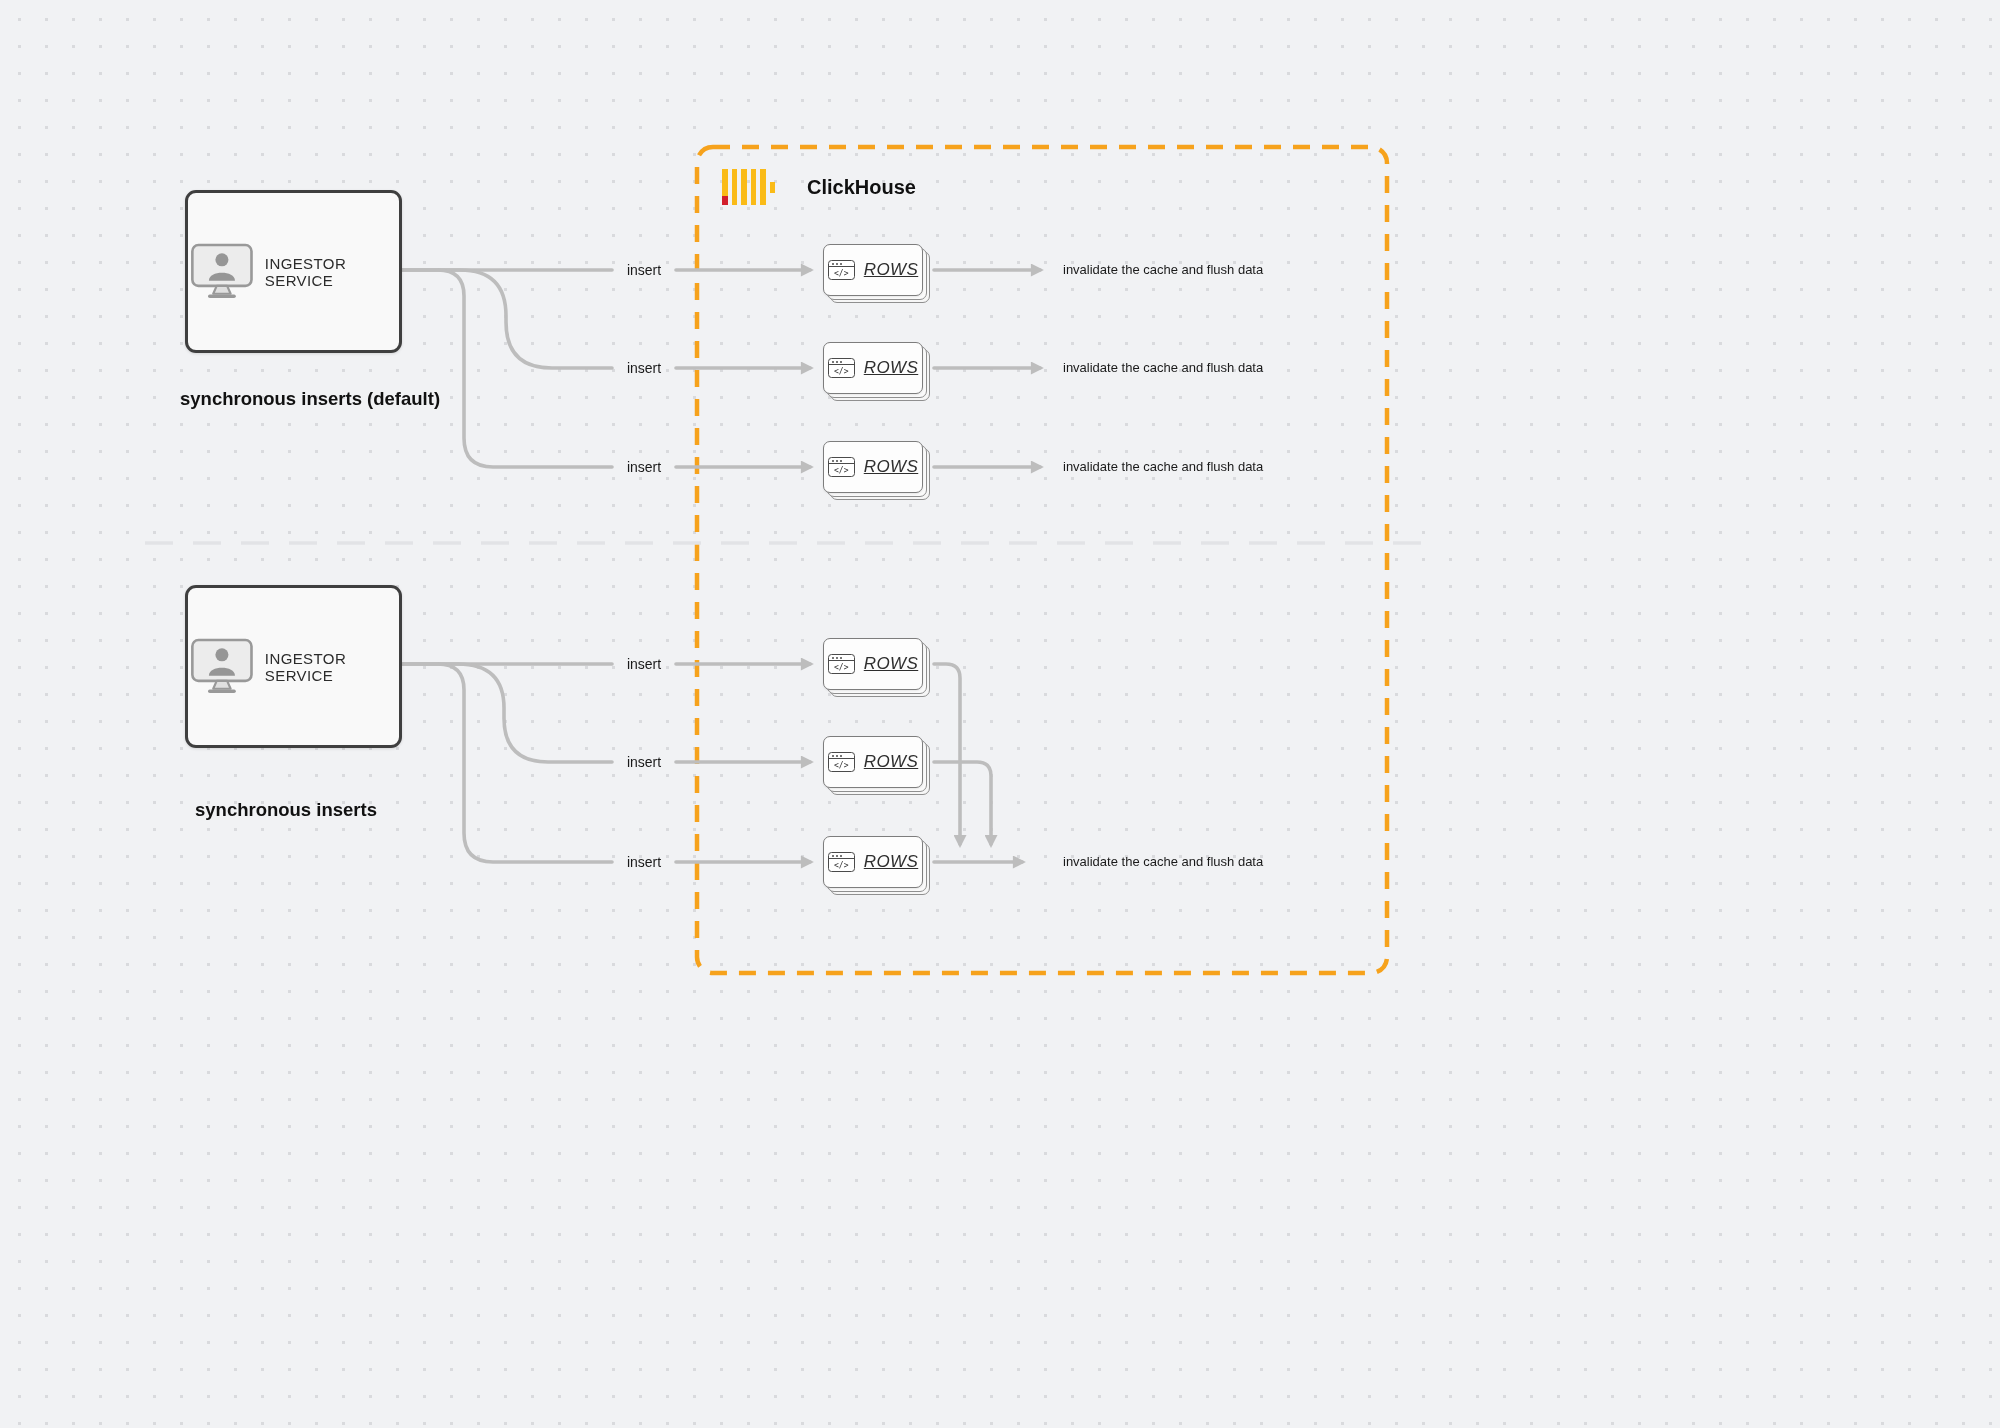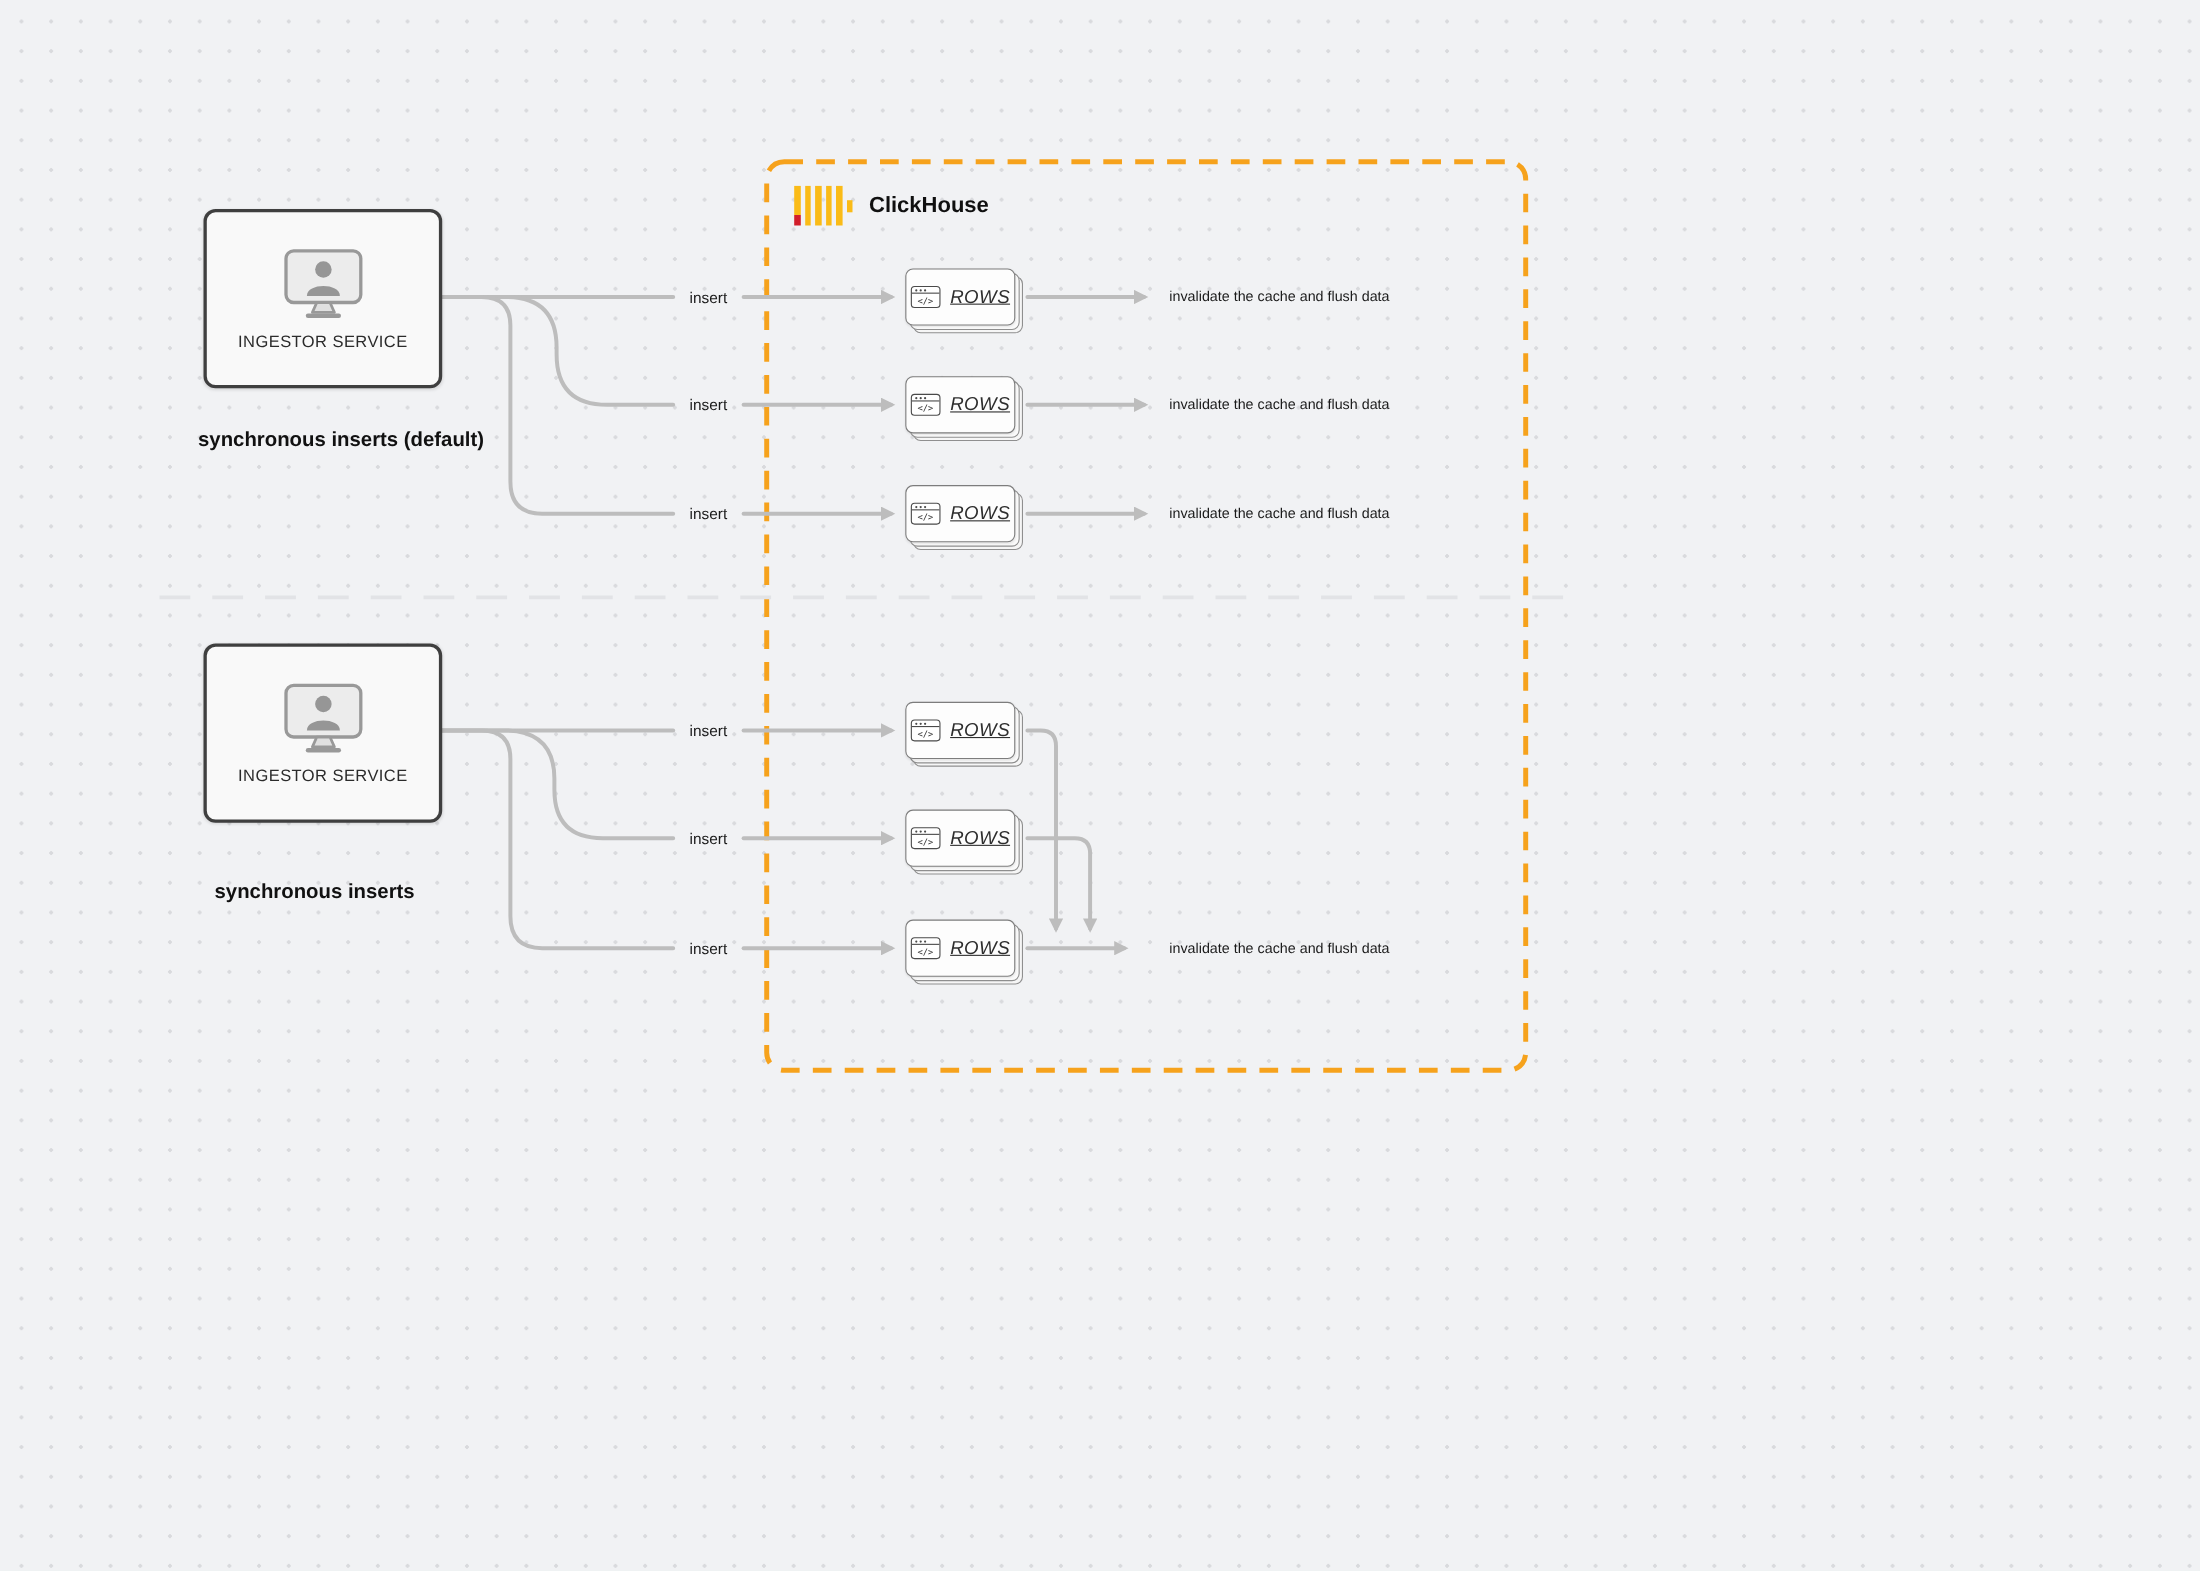--- a/index.html
+++ b/index.html
@@ -8,31 +8,31 @@
     background-color:#f1f2f4;
     background-image:radial-gradient(circle,#d9dadd 1.6px,transparent 1.7px);
     background-size:27px 27px;background-position:6px 6px;
   }
   .wires{position:absolute;left:0;top:0;pointer-events:none;}
 
   
   .ingestor{
     position:absolute;width:211px;height:157px;background:#f9f9f9;
     border:3px solid #3f3f3f;border-radius:11px;
-    display:flex;flex-direction:column;align-items:center;justify-content:center;gap:9px;
+    display:flex;flex-direction:row;align-items:center;justify-content:center;gap:9px;
     box-shadow:0 1px 3px rgba(0,0,0,.12);
   }
   .ingestor-label{font-size:15px;letter-spacing:.4px;color:#2b2b2b;}
 
   .caption{position:absolute;font-size:18.5px;font-weight:700;color:#111;white-space:nowrap;}
   .flow-text{position:absolute;font-size:13px;color:#1a1a1a;white-space:nowrap;line-height:24px;text-align:center;}
   .insert-label{position:absolute;width:64px;text-align:center;font-size:14px;color:#1a1a1a;line-height:24px;}
 
   
-  .ch-header{position:absolute;display:flex;align-items:center;gap:15px;height:40px;}
+  .ch-header{position:absolute;display:flex;align-items:center;gap:32px;height:40px;}
   .ch-logo{position:relative;display:flex;align-items:center;gap:4px;height:36px;}
   .ch-logo .bar{width:5.5px;height:36px;background:#FABB17;display:block;}
   .ch-logo .bar.first{background:linear-gradient(to bottom,#FABB17 74%,#D21E2B 74%);}
   .ch-logo .bar.short{height:11px;}
   .ch-title{font-size:20px;font-weight:600;color:#101010;}
 
   
   .rows-card{position:absolute;width:100px;height:52px;}
   .rows-card .layer{position:absolute;width:100%;height:100%;border:1.6px solid #8f8f8f;border-radius:7px;background:#f6f6f6;box-sizing:border-box;}
   .rows-card .l2{left:7px;top:7px;}

